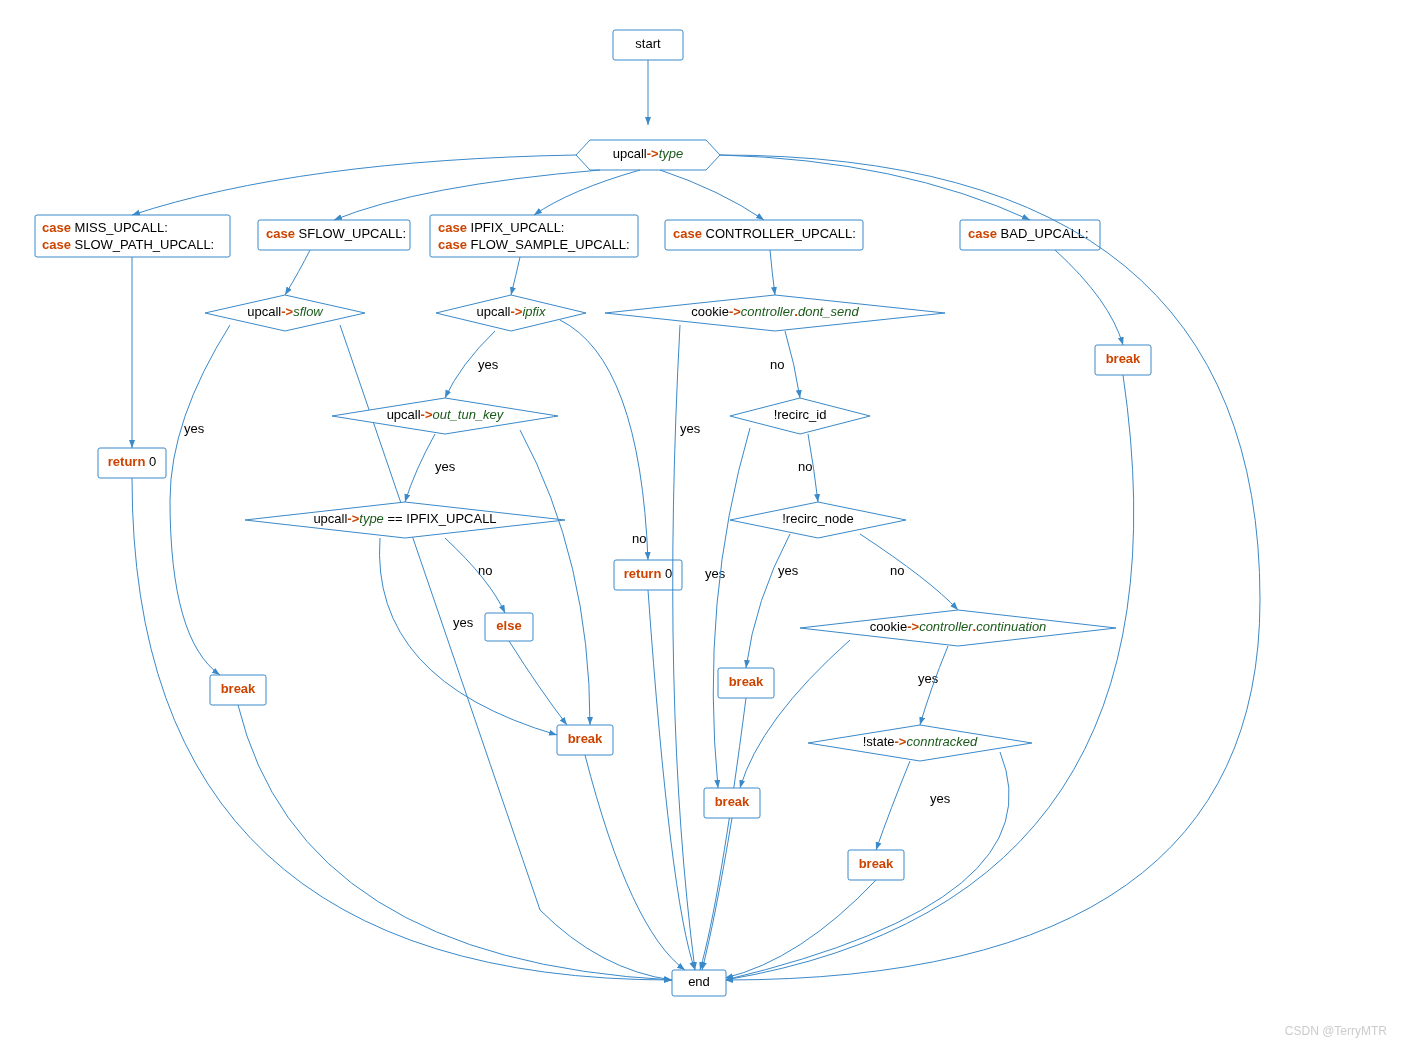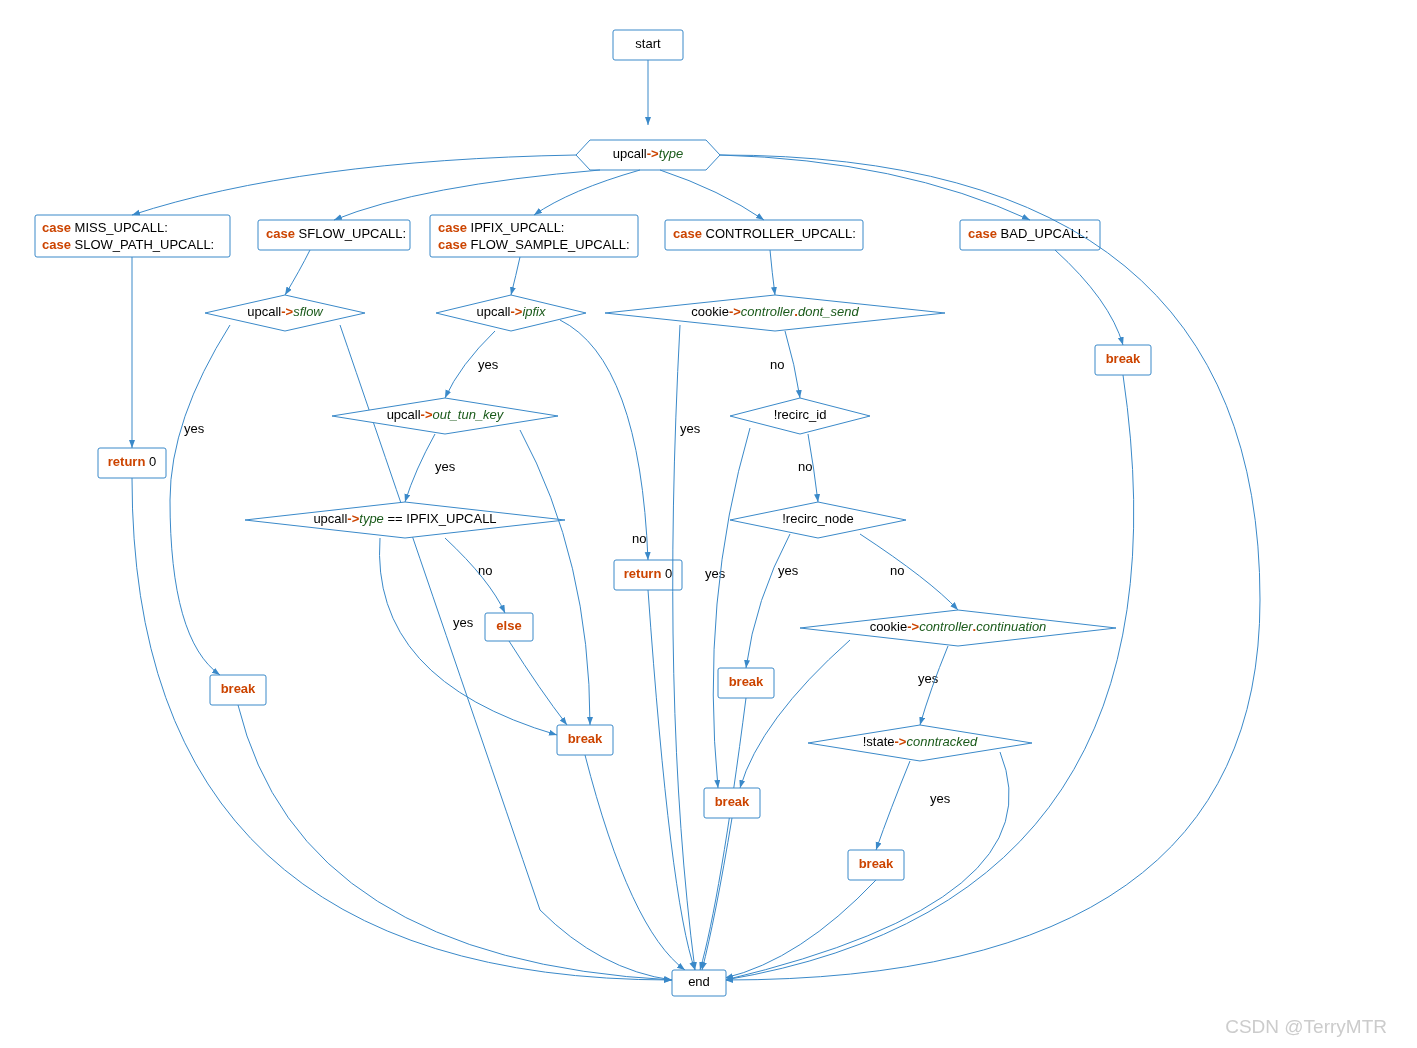--- a/index.html
+++ b/index.html
@@ -43,21 +43,21 @@
     dominant-baseline: middle;
   }
   .kw { fill: #cc4400; font-weight: bold; }
   .id { fill: #1a5a1a; font-style: italic; }
   .plain { fill: #000; }
   .lbl { fill: #000; font-size: 13px; }
   .watermark {
     position: absolute;
     right: 30px;
     bottom: 10px;
-    font-size: 19px;
+    font-size: 12px;
     color: #ccc;
     font-family: Arial, sans-serif;
   }
 </style>
 </head>
 <body>
 
 <svg width="1417" height="1048" viewBox="0 0 1417 1048">
 <defs>
   <marker id="ah" markerWidth="10" markerHeight="10" refX="8" refY="3" orient="auto">

